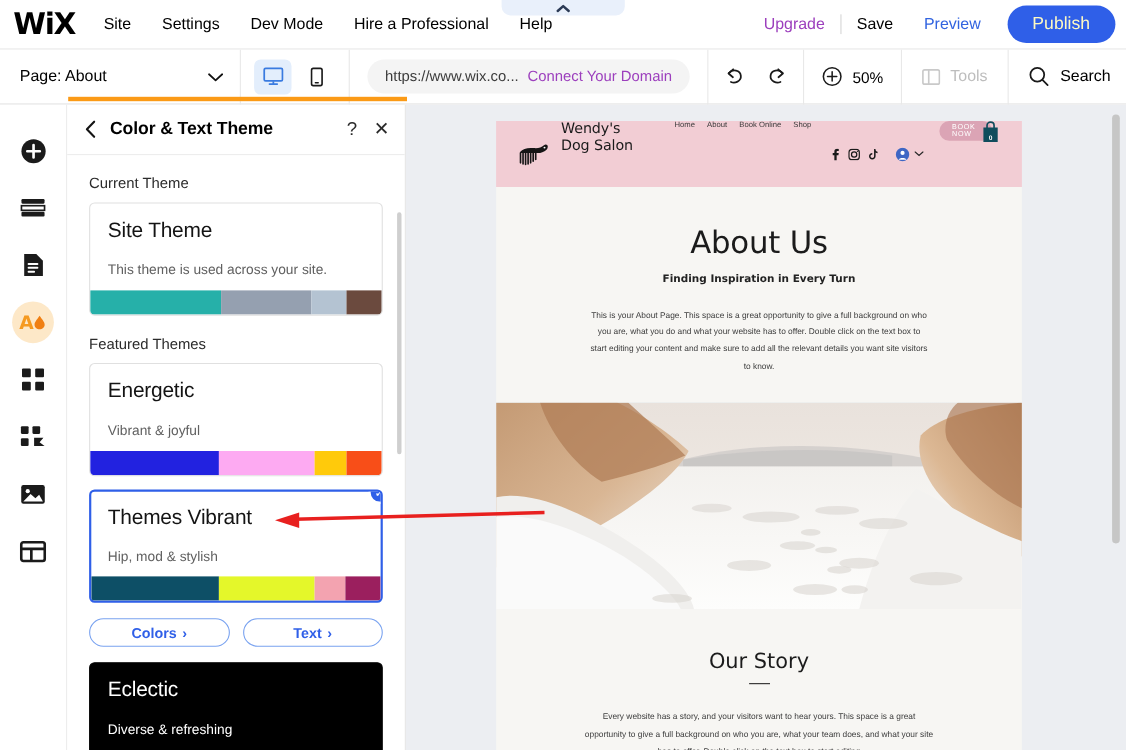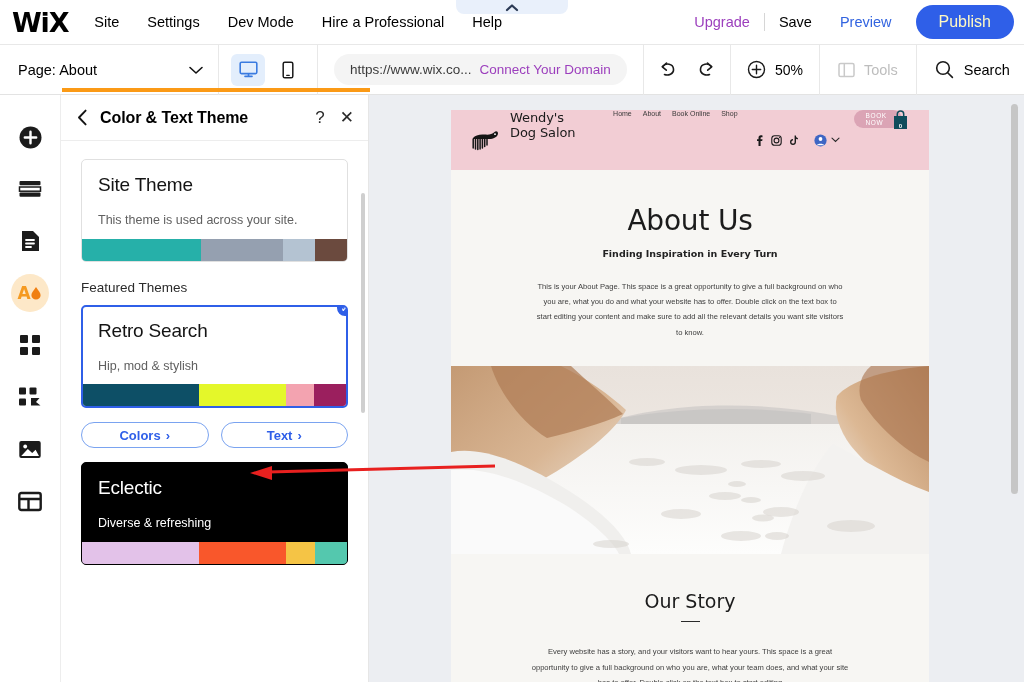--- a/index.html
+++ b/index.html
@@ -374,40 +374,53 @@
       </span>
       <span class="panel-title">Color &amp; Text Theme</span>
       <span class="panel-actions">
         <span>?</span>
         <span>✕</span>
       </span>
     </div>
     <div class="panel-body">
       <div class="panel-scroll"></div>
 
+      <div class="sec-label">Current Theme</div>
       <div class="theme-card">
         <div class="tc-body">
           <div class="tc-name">Site Theme</div>
           <div class="tc-sub">This theme is used across your site.</div>
         </div>
         <div class="swatches">
             <div style="background: rgb(38, 176, 169); width: 45%; height: 100%;"></div>
             <div style="background: rgb(149, 160, 176); width: 31%; height: 100%;"></div>
             <div style="background: rgb(180, 195, 210); width: 12%; height: 100%;"></div>
             <div style="background: rgb(107, 74, 62); width: 12%; height: 100%;"></div>
           </div>
       </div>
 
       <div class="sec-label two">Featured Themes</div>
 
+      <div class="theme-card" style="margin-bottom:12px">
+        <div class="tc-body">
+          <div class="tc-name">Energetic</div>
+          <div class="tc-sub">Vibrant &amp; joyful</div>
+        </div>
+        <div class="swatches">
+            <div style="background: rgb(34, 34, 224); width: 44%; height: 100%;"></div>
+            <div style="background: rgb(253, 170, 242); width: 33%; height: 100%;"></div>
+            <div style="background: rgb(255, 202, 11); width: 11%; height: 100%;"></div>
+            <div style="background: rgb(248, 78, 24); width: 12%; height: 100%;"></div>
+          </div>
+      </div>
 
       <div class="theme-card selected">
         <div class="tc-check">✓</div>
         <div class="tc-body">
-          <div class="tc-name">Retro Search</div>
+          <div class="tc-name">Themes Vibrant</div>
           <div class="tc-sub">Hip, mod &amp; stylish</div>
         </div>
         <div class="swatches">
             <div style="background: rgb(13, 79, 102); width: 44%; height: 100%;"></div>
             <div style="background: rgb(228, 247, 42); width: 33%; height: 100%;"></div>
             <div style="background: rgb(243, 163, 176); width: 11%; height: 100%;"></div>
             <div style="background: rgb(155, 31, 94); width: 12%; height: 100%;"></div>
           </div>
       </div>
 

